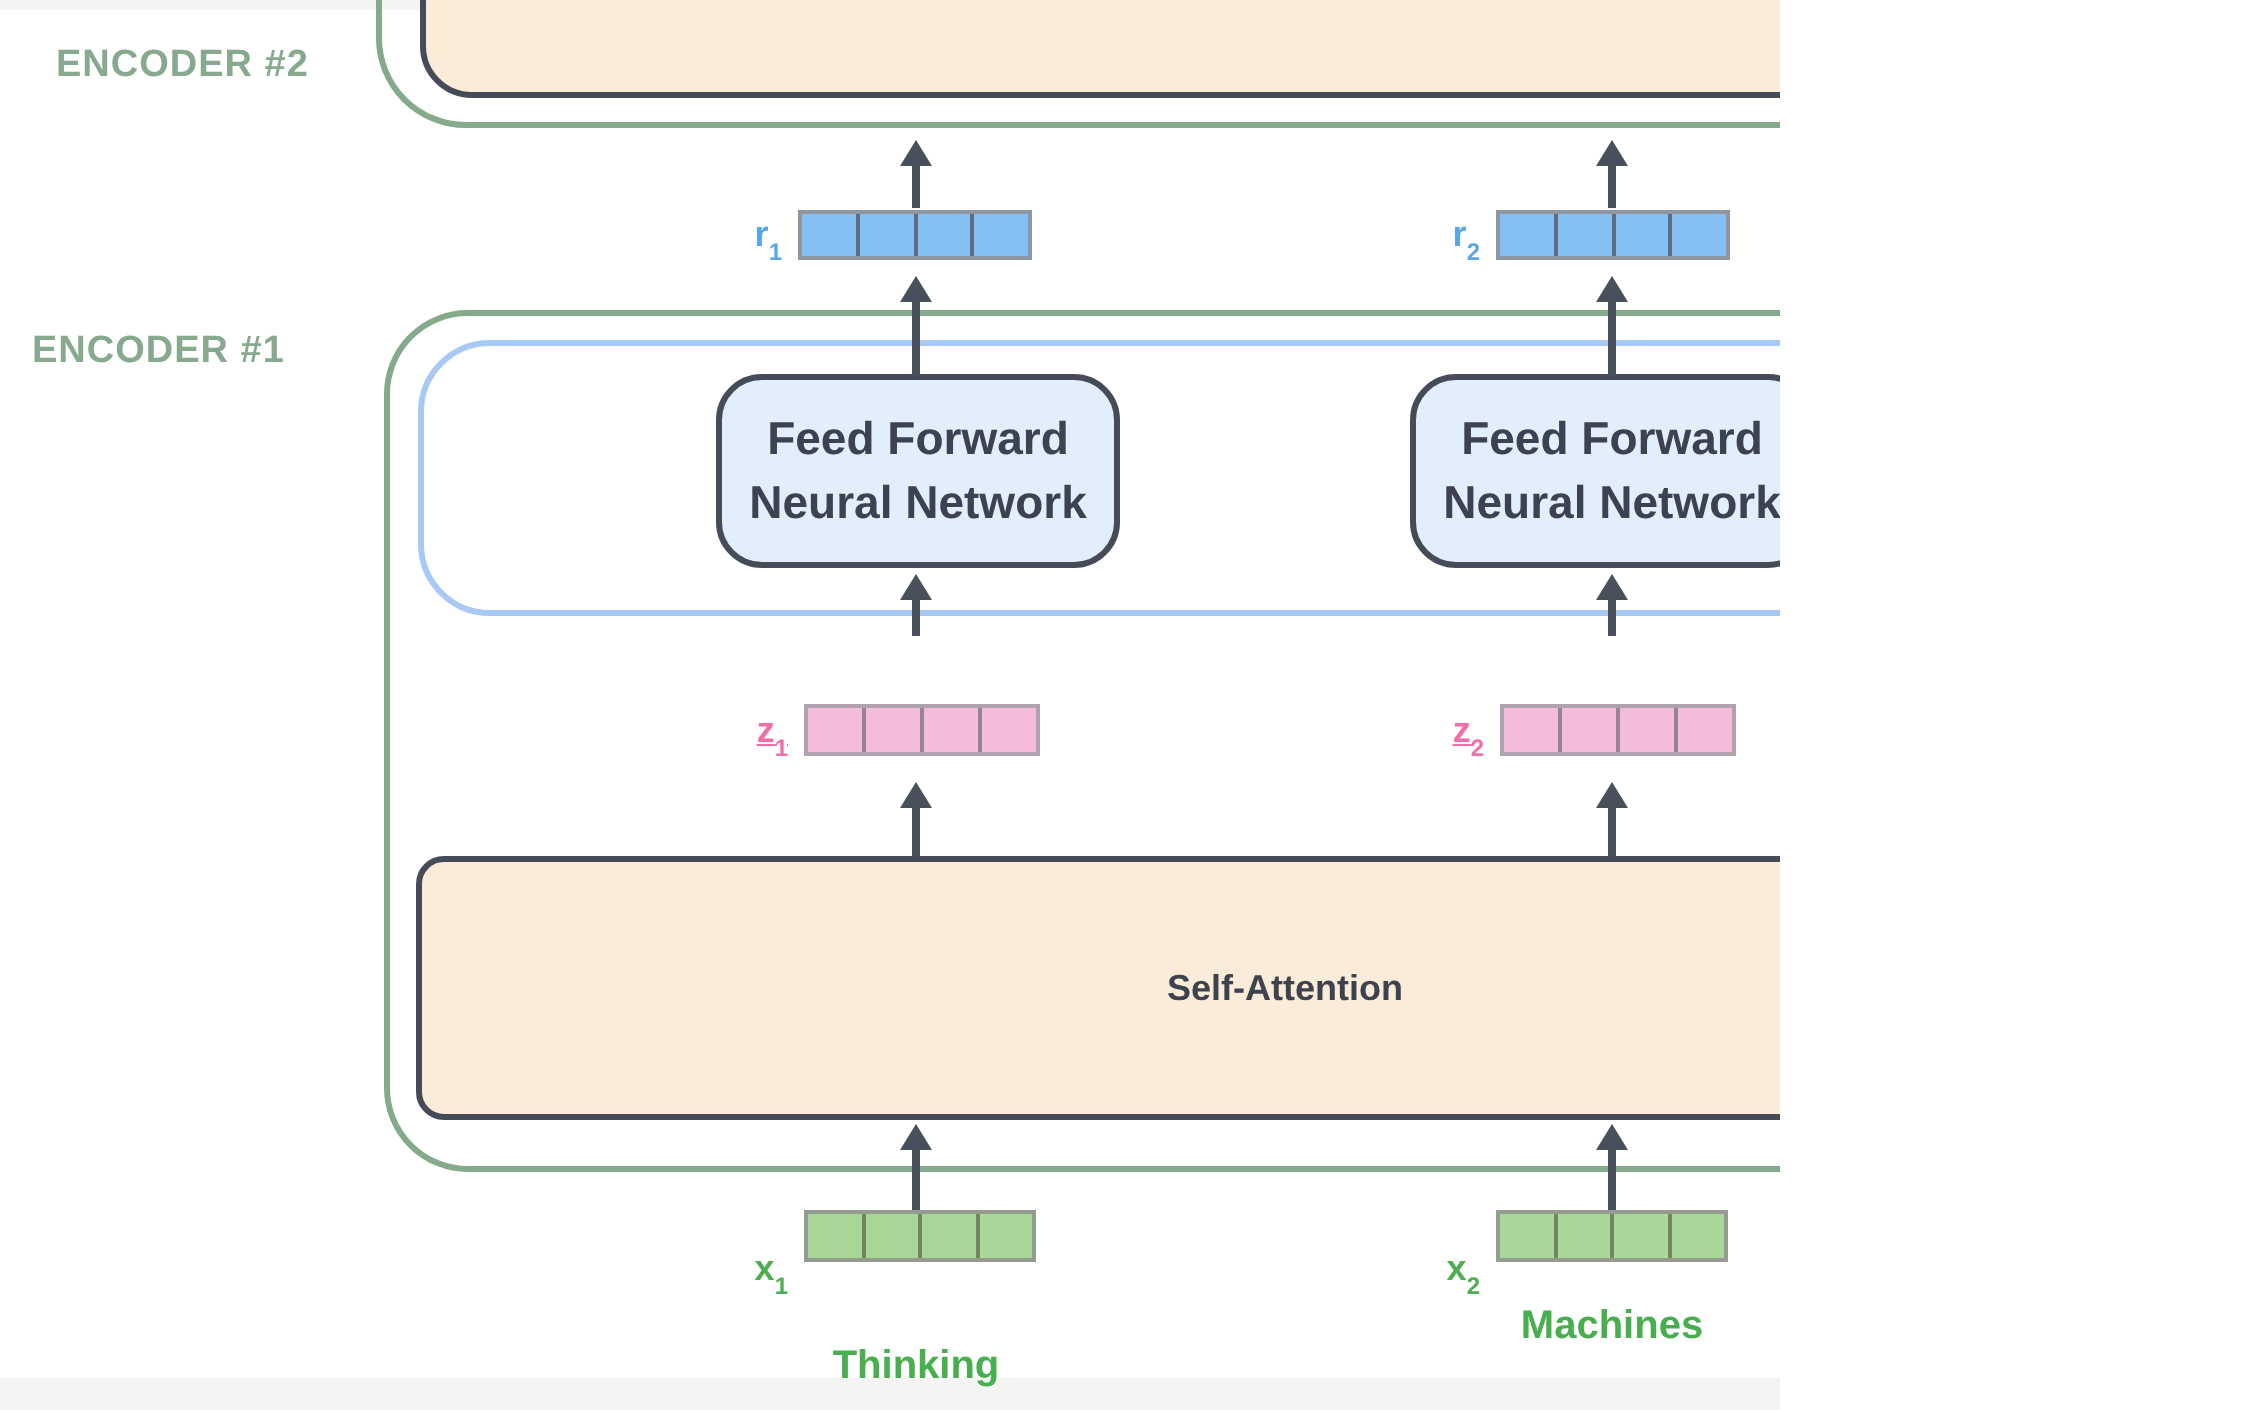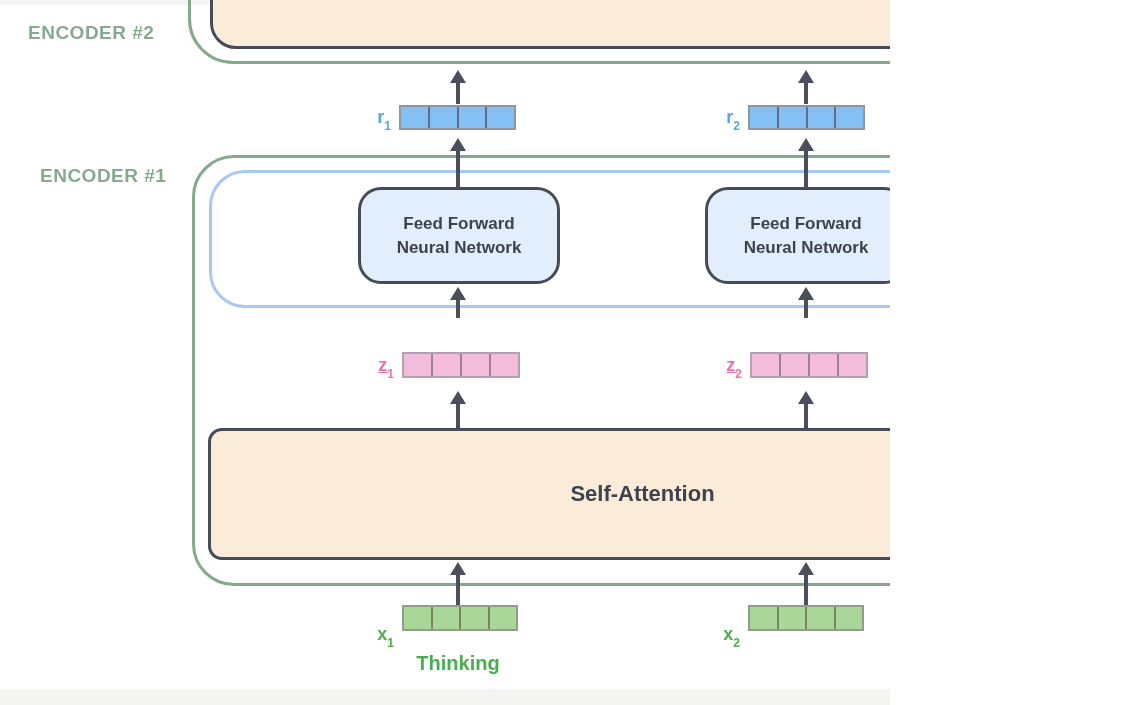--- a/index.html
+++ b/index.html
@@ -8,37 +8,37 @@
     font-family:"Liberation Sans","DejaVu Sans",sans-serif;
   }
   .abs{position:absolute;}
   .strip-top{left:0;top:0;width:1126px;height:5px;background:var(--strip,#f4f4f2);z-index:0;}
   .strip-bottom{left:0;top:689px;width:1126px;height:16px;background:var(--strip,#f4f4f2);z-index:0;}
 
   .enc-label{
     color:var(--encoder-label,#87aa8e);font-size:19px;font-weight:700;letter-spacing:.5px;z-index:4;
   }
   .label-enc2{left:28px;top:22px;}
-  .label-enc1{left:40px;top:165px;}
+  .label-enc1{left:16px;top:165px;}
 
   .green-box{border:3px solid var(--encoder-border,#85a98b);border-radius:45px;background:transparent;z-index:1;}
   .enc2-box{left:188px;top:-70px;width:913px;height:128px;}
   .enc1-box{left:192px;top:155px;width:900px;height:425px;border-radius:42px;}
 
   .peach{background:var(--peach-fill,#fbecd9);border:3.5px solid var(--dark-border,#454b57);z-index:2;}
   .enc2-inner{left:210px;top:-50px;width:868px;height:93px;border-radius:26px;}
 
   .blue-rect{left:209px;top:170px;width:868px;height:132px;border:3px solid var(--blue-container-border,#a7c9f4);border-radius:36px;z-index:1;}
 
   .node{display:flex;flex-direction:column;align-items:center;justify-content:center;text-align:center;
     color:var(--dark-text,#3d434e);font-weight:600;z-index:2;box-sizing:border-box;}
-  .ff-box{width:202px;height:97px;background:var(--ff-fill,#e3eefc);border:3.5px solid var(--dark-border,#454b57);border-radius:23px;font-size:17px;line-height:1.38;}
+  .ff-box{width:202px;height:97px;background:var(--ff-fill,#e3eefc);border:3.5px solid var(--dark-border,#454b57);border-radius:23px;font-size:23px;line-height:1.38;}
   .ff1{left:358px;top:187px;}
   .ff2{left:705px;top:187px;}
-  .sa-box{left:208px;top:428px;width:869px;height:132px;background:var(--peach-fill,#fbecd9);border:3.5px solid var(--dark-border,#454b57);border-radius:14px;font-size:22px;}
+  .sa-box{left:208px;top:428px;width:869px;height:132px;background:var(--peach-fill,#fbecd9);border:3.5px solid var(--dark-border,#454b57);border-radius:14px;font-size:18px;}
 
   .arrow{width:18px;z-index:3;}
   .arrow .head{position:absolute;top:0;left:50%;transform:translateX(-50%);width:0;height:0;
     border-left:8px solid transparent;border-right:8px solid transparent;
     border-bottom:13px solid var(--arrow,#4a505b);}
   .arrow .shaft{position:absolute;top:10px;bottom:0;left:50%;transform:translateX(-50%);width:4px;background:var(--arrow,#4a505b);}
 
   .vector{display:flex;box-sizing:border-box;z-index:4;}
   .vector .cell{flex:1;}
   .vec-r{background:var(--r-fill,#84c0f4);border:2px solid #8e96a1;}
@@ -62,21 +62,21 @@
   .lab-z{color:var(--z-accent,#f06fab);text-decoration:underline;}
   .lab-x{color:var(--x-accent,#4fad52);margin-top:16px;}
   .lab-r1{left:335px;top:105px;line-height:25px;}
   .lab-r2{left:684px;top:105px;line-height:25px;}
   .lab-z1{left:338px;top:352px;line-height:26px;}
   .lab-z2{left:686px;top:352px;line-height:26px;text-align:right;}
   .lab-x1{left:338px;top:605px;line-height:26px;}
   .lab-x2{left:684px;top:605px;line-height:26px;}
 
   .word{width:200px;text-align:center;font-size:20px;font-weight:700;color:var(--word-green,#48ae4e);z-index:4;}
-  .word1{left:358px;top:652px;}
+  .word1{left:358px;top:672px;}
   .word2{left:706px;top:652px;}
 
   
   .ar-a{left:449px;top:70px;height:34px;}   .ar-b{left:797px;top:70px;height:34px;}
   .ar-c{left:449px;top:138px;height:50px;}  .ar-d{left:797px;top:138px;height:50px;}
   .ar-e{left:449px;top:287px;height:31px;}  .ar-f{left:797px;top:287px;height:31px;}
   .ar-g{left:449px;top:391px;height:37px;}  .ar-h{left:797px;top:391px;height:37px;}
   .ar-i{left:449px;top:562px;height:43px;}  .ar-j{left:797px;top:562px;height:43px;}
 </style>
 </head>
@@ -192,14 +192,15 @@
   </div>
   <div class="abs vec-label lab-x lab-x2"><span>x</span><sub>2</sub></div>
   <div class="abs vector vec-x x2-vec">
     <div class="cell"></div>
       <div class="cell"></div>
       <div class="cell"></div>
       <div class="cell"></div>
   </div>
 
   <div class="abs word word1">Thinking</div>
+  <div class="abs word word2">Machines</div>
 
 </div>
 
 </body></html>

